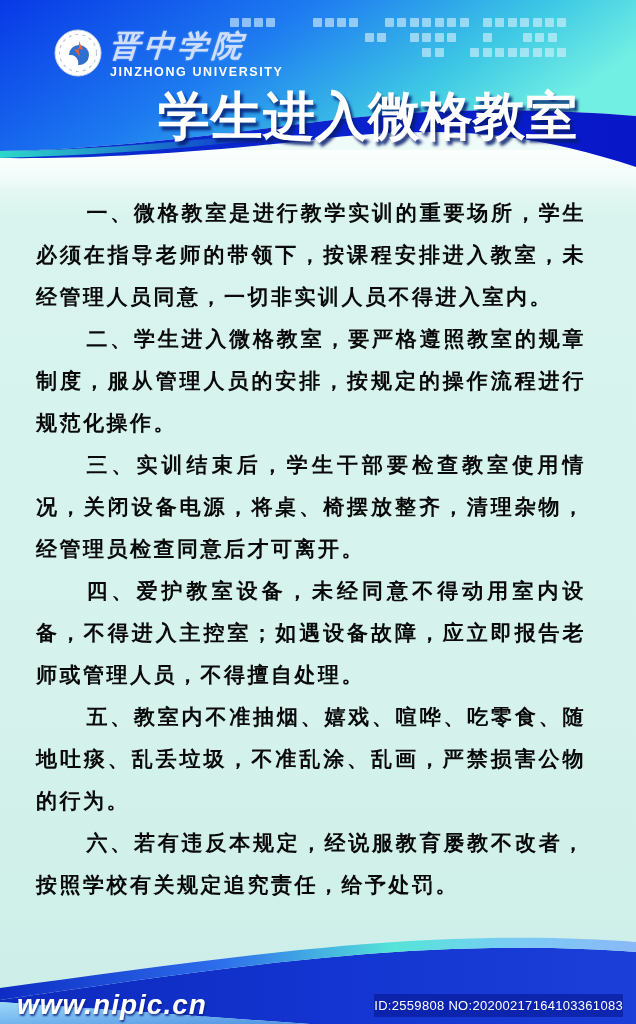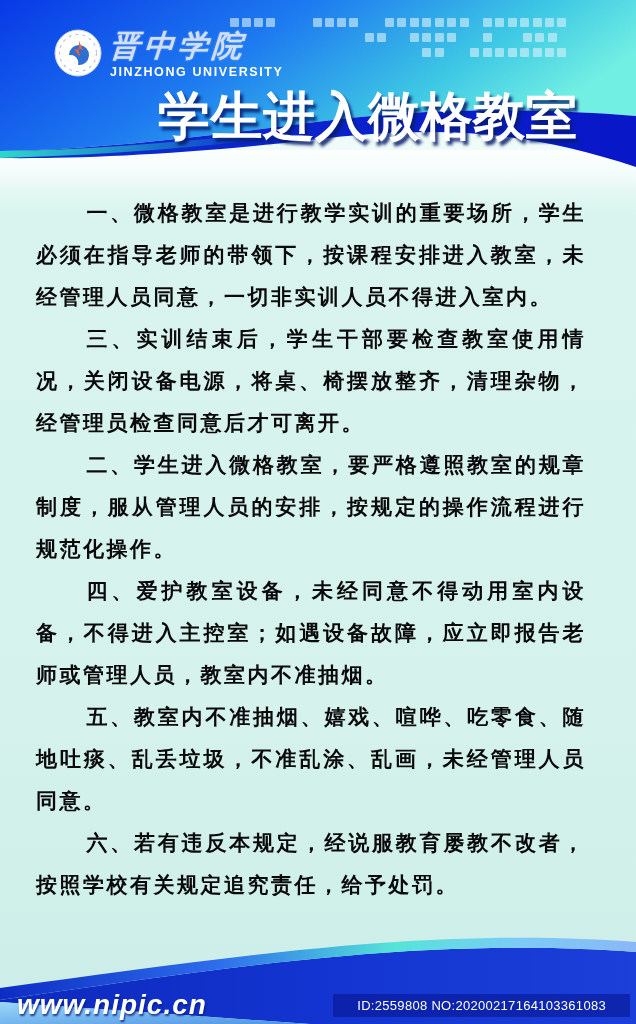--- a/index.html
+++ b/index.html
@@ -35,23 +35,23 @@
   .watermark{position:absolute;left:8px;bottom:3px;display:flex;align-items:baseline;z-index:3;}
   .wm-name{
     font-size:27px;font-weight:900;font-style:italic;color:#ffffff;letter-spacing:1px;
     text-shadow:2px 2px 0 #1a3fd0, -1px -1px 0 rgba(26,63,208,.6);
   }
   .wm-url{
     margin-left:9px;font-size:28px;font-weight:700;font-style:italic;color:#ffffff;
     letter-spacing:1px;text-shadow:1px 2px 2px rgba(10,30,130,.8);
   }
   .id-box{
-    position:absolute;right:6px;bottom:7px;z-index:3;
+    position:absolute;right:13px;bottom:7px;z-index:3;
     background:rgba(6,22,145,0.6);color:#ffffff;font-size:13px;letter-spacing:0.3px;
-    padding:4px 24px;border-radius:1px;white-space:nowrap;
+    padding:4px 0;border-radius:1px;white-space:nowrap;
   }
 </style>
 </head>
 <body>
 
 <div class="page">
 
   <svg class="hdr-svg" width="636" height="192" viewBox="0 0 636 192">
     <defs>
       <linearGradient id="hdrGrad" x1="0" y1="0" x2="1" y2="0.35">
@@ -134,24 +134,24 @@
     <div class="logo-text">
       <span class="logo-cn">晋中学院</span>
       <span class="logo-en">JINZHONG UNIVERSITY</span>
     </div>
   </div>
 
   <div class="poster-title">学生进入微格教室</div>
 
   <div class="rules">
       <p class="rule">一、微格教室是进行教学实训的重要场所，学生必须在指导老师的带领下，按课程安排进入教室，未经管理人员同意，一切非实训人员不得进入室内。</p>
+      <p class="rule">二、学生进入微格教室，要严格遵照教室的规章制度，服从管理人员的安排，按规定的操作流程进行规范化操作。</p>
       <p class="rule">三、实训结束后，学生干部要检查教室使用情况，关闭设备电源，将桌、椅摆放整齐，清理杂物，经管理员检查同意后才可离开。</p>
-      <p class="rule">二、学生进入微格教室，要严格遵照教室的规章制度，服从管理人员的安排，按规定的操作流程进行规范化操作。</p>
-      <p class="rule">四、爱护教室设备，未经同意不得动用室内设备，不得进入主控室；如遇设备故障，应立即报告老师或管理人员，教室内不准抽烟。</p>
-      <p class="rule">五、教室内不准抽烟、嬉戏、喧哗、吃零食、随地吐痰、乱丢垃圾，不准乱涂、乱画，未经管理人员同意。</p>
+      <p class="rule">四、爱护教室设备，未经同意不得动用室内设备，不得进入主控室；如遇设备故障，应立即报告老师或管理人员，不得擅自处理。</p>
+      <p class="rule">五、教室内不准抽烟、嬉戏、喧哗、吃零食、随地吐痰、乱丢垃圾，不准乱涂、乱画，严禁损害公物的行为。</p>
       <p class="rule">六、若有违反本规定，经说服教育屡教不改者，按照学校有关规定追究责任，给予处罚。</p>
     </div>
 
   <svg class="ftr-svg" width="636" height="94" viewBox="0 0 636 94">
     <defs>
       <linearGradient id="ftrSliver" x1="0" y1="0" x2="1" y2="0">
         <stop offset="0" stop-color="#0D2CC4"></stop>
         <stop offset="0.35" stop-color="#2E6FEC"></stop>
         <stop offset="0.62" stop-color="#55E4D8"></stop>
         <stop offset="0.82" stop-color="#7CCAF6"></stop>

